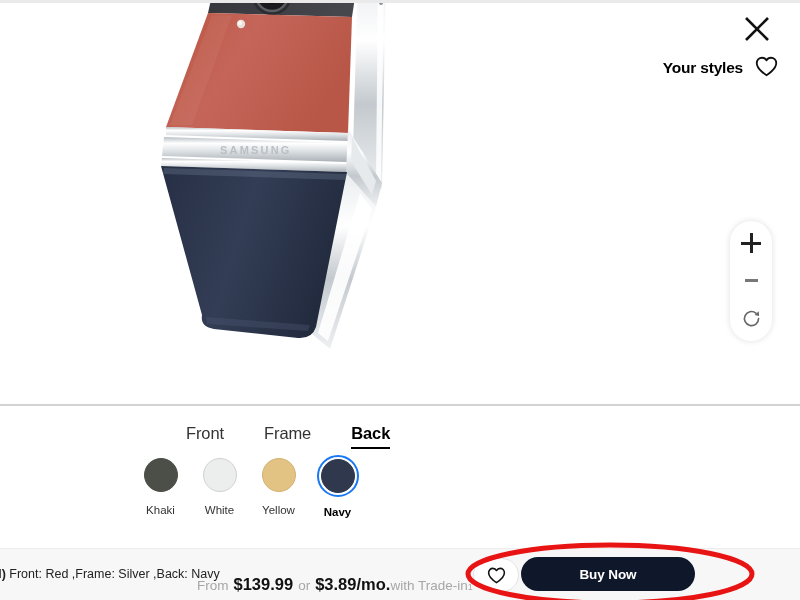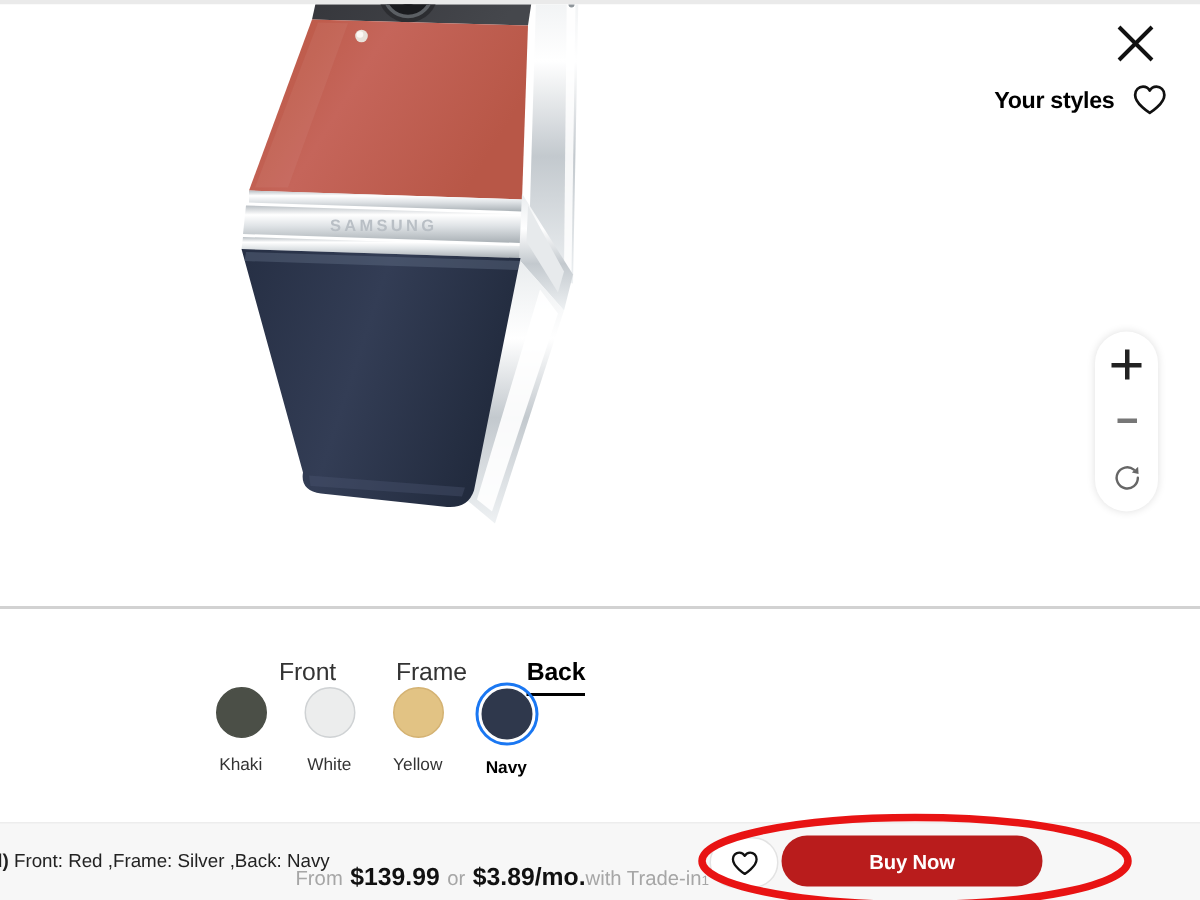--- a/index.html
+++ b/index.html
@@ -130,21 +130,21 @@
   .options {
     position: absolute;
     top: 406px; left: 0;
     width: 800px;
     height: 142px;
     background: #ffffff;
   }
 
   .face-tabs {
     position: absolute;
-    top: 33px;
+    top: 18px;
     left: 186px;
     display: flex;
     gap: 40px;
     align-items: flex-start;
   }
   .face-tab {
     font-size: 16.5px;
     color: #333333;
     padding-bottom: 4px;
     cursor: pointer;
@@ -250,21 +250,21 @@
     justify-content: center;
     cursor: pointer;
   }
 
   .buy-now {
     position: absolute;
     top: 8px;
     left: 521px;
     width: 174px;
     height: 34px;
-    background: #b91c1c;
+    background: #0f172a;
     border: none;
     border-radius: 17px;
     color: #ffffff;
     font-size: 13.5px;
     font-weight: bold;
     font-family: "Liberation Sans", sans-serif;
     cursor: pointer;
     letter-spacing: -0.1px;
   }
 

